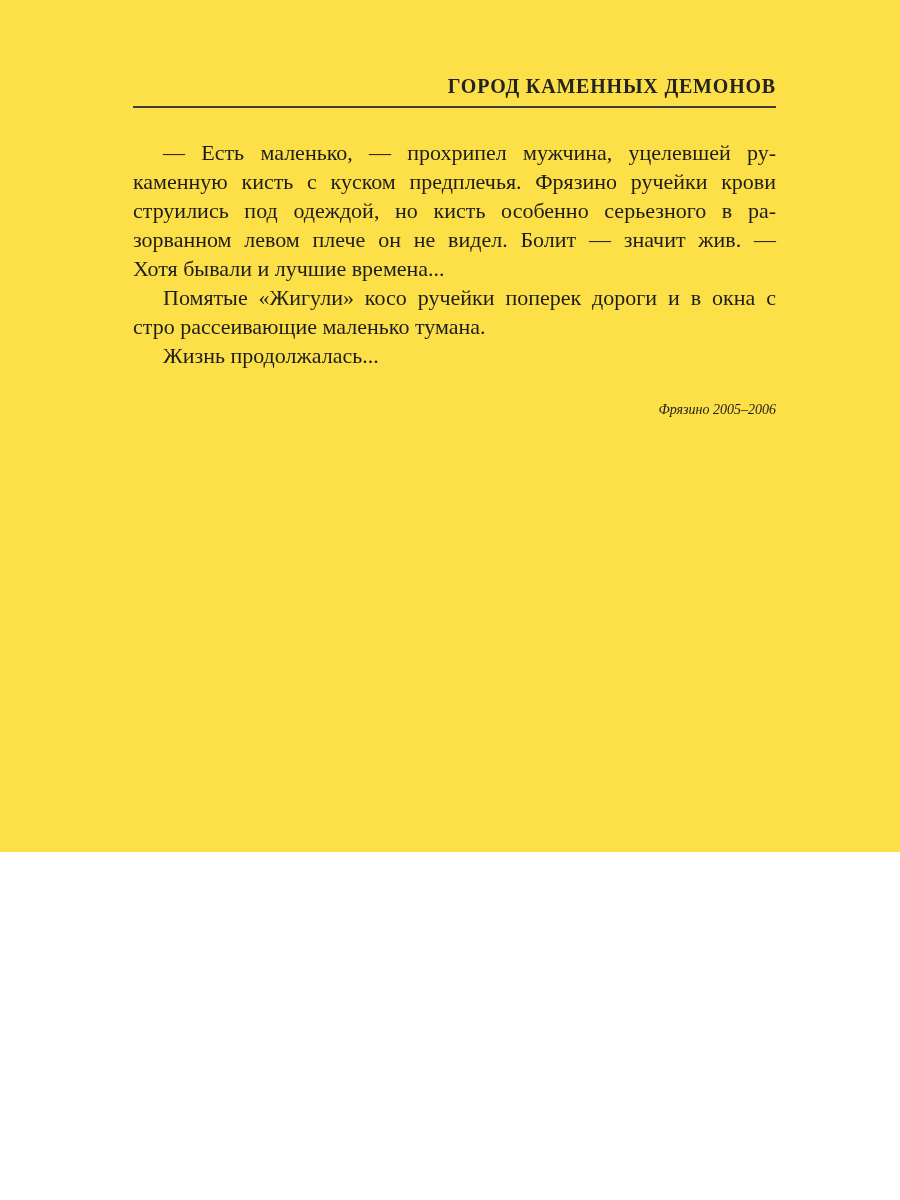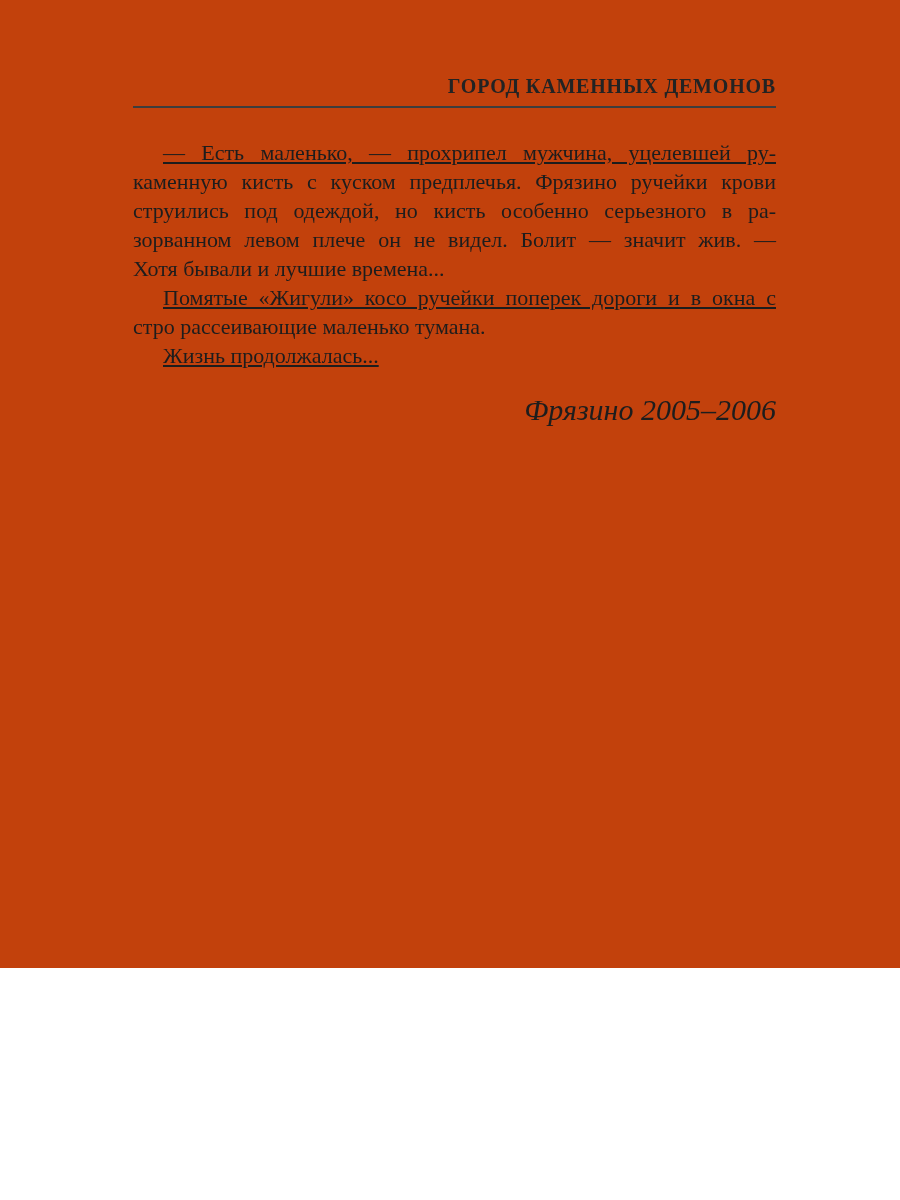--- a/index.html
+++ b/index.html
@@ -3,22 +3,22 @@
 <meta charset="utf-8">
 <style>
   html, body {
     margin: 0;
     padding: 0;
     background: #ffffff;
   }
   .page {
     position: relative;
     width: 900px;
-    height: 968px;
-    background: #c2410c;
+    height: 852px;
+    background: #fde047;
     overflow: hidden;
     font-family: "Liberation Serif", "DejaVu Serif", serif;
   }
   .content {
     position: absolute;
     left: 133px;
     top: 74px;
     width: 643px;
   }
   .running-head {
@@ -36,31 +36,30 @@
     font-size: 22px;
     line-height: 29px;
     color: #1d1d1d;
   }
   .line {
     text-align: justify;
     text-align-last: justify;
   }
   .line.first {
     text-indent: 30px;
-    text-decoration: underline;
   }
   .line.last {
     text-align: center;
     text-align-last: left;
   }
   .colophon {
     margin-top: 25px;
     text-align: right;
     font-style: italic;
-    font-size: 30px;
+    font-size: 14px;
     line-height: 29px;
     color: #1d1d1d;
   }
 </style>
 </head>
 <body>
 
 <div class="page">
   <div class="content">
 

